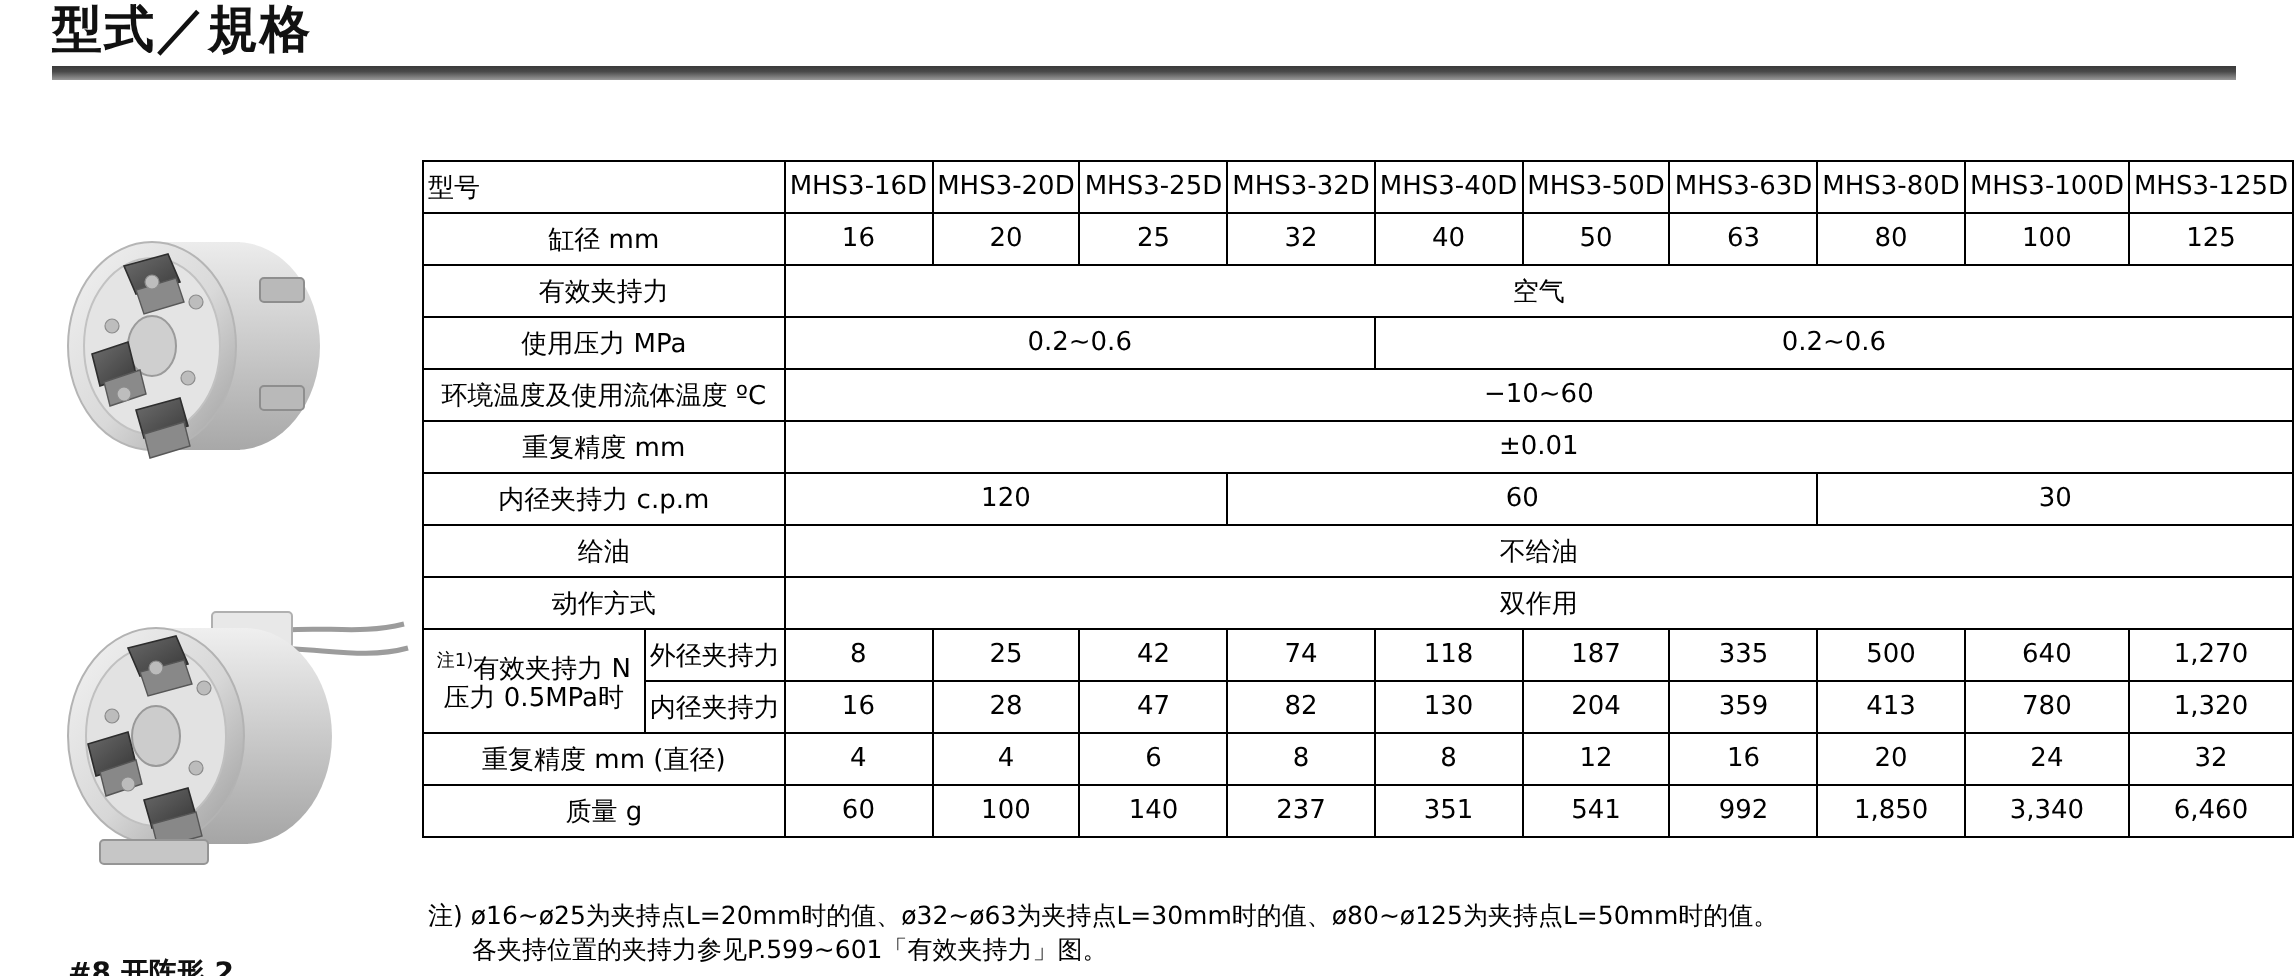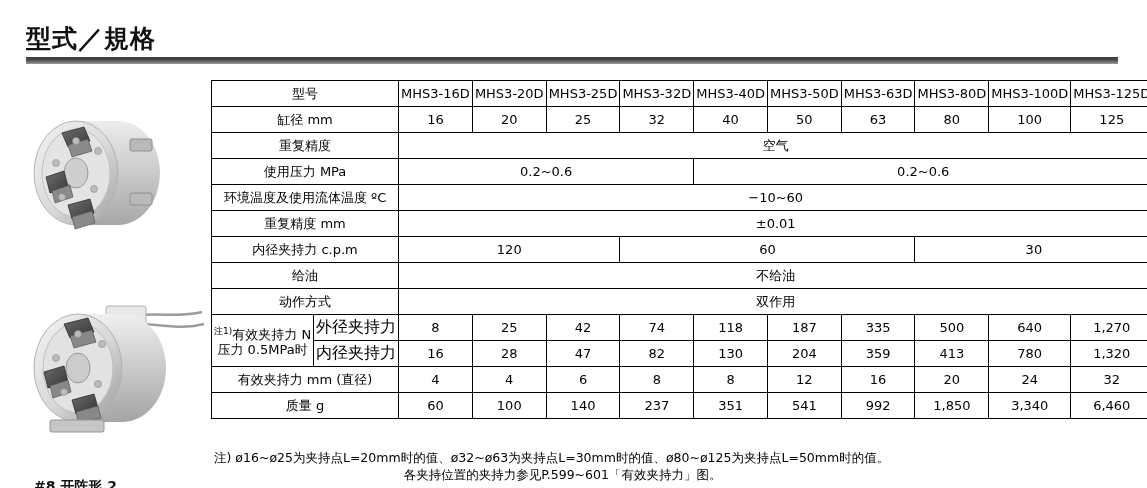--- a/index.html
+++ b/index.html
@@ -6,21 +6,21 @@
   body{
     width:1147px;height:488px;
     background:#ffffff;
     font-family:"DejaVu Sans","Liberation Sans",sans-serif;
     color:#000;
     position:relative;
     overflow:hidden;
   }
   
   #heading{
-    position:absolute;left:26px;top:24px;width:1100px;
+    position:absolute;left:26px;top:0;width:1100px;
   }
   #heading .title{
     font-size:25px;font-weight:bold;letter-spacing:1px;line-height:30px;
     color:#111;
   }
   #heading .rule{
     margin-top:3px;
     height:7px;
     background:linear-gradient(to bottom,#3a3a3a 0%,#4a4a4a 40%,#9a9a9a 100%);
     width:1092px;
@@ -46,29 +46,29 @@
     white-space:nowrap;
   }
   .lbl{
     text-align:left;
     padding-left:8px;
   }
   .col-label{width:208px;}
   .col-sub{width:60px;}
   .col-v{width:68px;}
   .hdr{font-size:13px;}
-  .sub-cell{font-size:16px;padding:0 1px;}
+  .sub-cell{font-size:13px;padding:0 1px;}
   .note-sup{font-size:9px;vertical-align:super;}
   .two-line{line-height:15px;margin-top:36px;}
   
   #notes{
     position:absolute;left:214px;top:449px;
     font-size:12.5px;line-height:17px;
   }
-  #notes .indent{padding-left:22px;text-align:center;}
+  #notes .indent{padding-left:22px;}
   
   #bottom-text{
     position:absolute;left:34px;top:478px;
     font-size:14px;font-weight:bold;color:#111;
   }
 </style>
 </head>
 <body>
 
 <div id="heading">
@@ -190,21 +190,21 @@
         <col class="col-v">
         <col class="col-v">
       <col class="col-v">
         <col class="col-v">
         <col class="col-v">
         <col class="col-v">
         <col class="col-v">
     </colgroup>
     <tbody id="tbody">
         <tr>
-          <th class="lbl hdr" colspan="2" style="text-align: center;">型号</th>
+          <th class="lbl hdr" colspan="2" style="text-align: left;">型号</th>
           <th class="hdr">MHS3-16D</th>
           <th class="hdr">MHS3-20D</th>
           <th class="hdr">MHS3-25D</th>
           <th class="hdr">MHS3-32D</th>
           <th class="hdr">MHS3-40D</th>
           <th class="hdr">MHS3-50D</th>
           <th class="hdr">MHS3-63D</th>
           <th class="hdr">MHS3-80D</th>
           <th class="hdr">MHS3-100D</th>
           <th class="hdr">MHS3-125D</th>
@@ -216,21 +216,21 @@
           <td>25</td>
           <td>32</td>
           <td>40</td>
           <td>50</td>
           <td>63</td>
           <td>80</td>
           <td>100</td>
           <td>125</td>
         </tr>
         <tr>
-          <td class="lbl" colspan="2">重复精度</td>
+          <td class="lbl" colspan="2">有效夹持力</td>
           <td colspan="10">空气</td>
         </tr>
         <tr>
           <td class="lbl" colspan="2">使用压力 MPa</td>
           <td colspan="4">0.2~0.6</td>
           <td colspan="6">0.2~0.6</td>
         </tr>
         <tr>
           <td class="lbl" colspan="2">环境温度及使用流体温度 ºC</td>
           <td colspan="10">−10~60</td>
@@ -274,21 +274,21 @@
           <td>47</td>
           <td>82</td>
           <td>130</td>
           <td>204</td>
           <td>359</td>
           <td>413</td>
           <td>780</td>
           <td>1,320</td>
         </tr>
         <tr>
-          <td class="lbl" colspan="2">有效夹持力 mm (直径)</td>
+          <td class="lbl" colspan="2">重复精度 mm (直径)</td>
           <td>4</td>
           <td>4</td>
           <td>6</td>
           <td>8</td>
           <td>8</td>
           <td>12</td>
           <td>16</td>
           <td>20</td>
           <td>24</td>
           <td>32</td>

